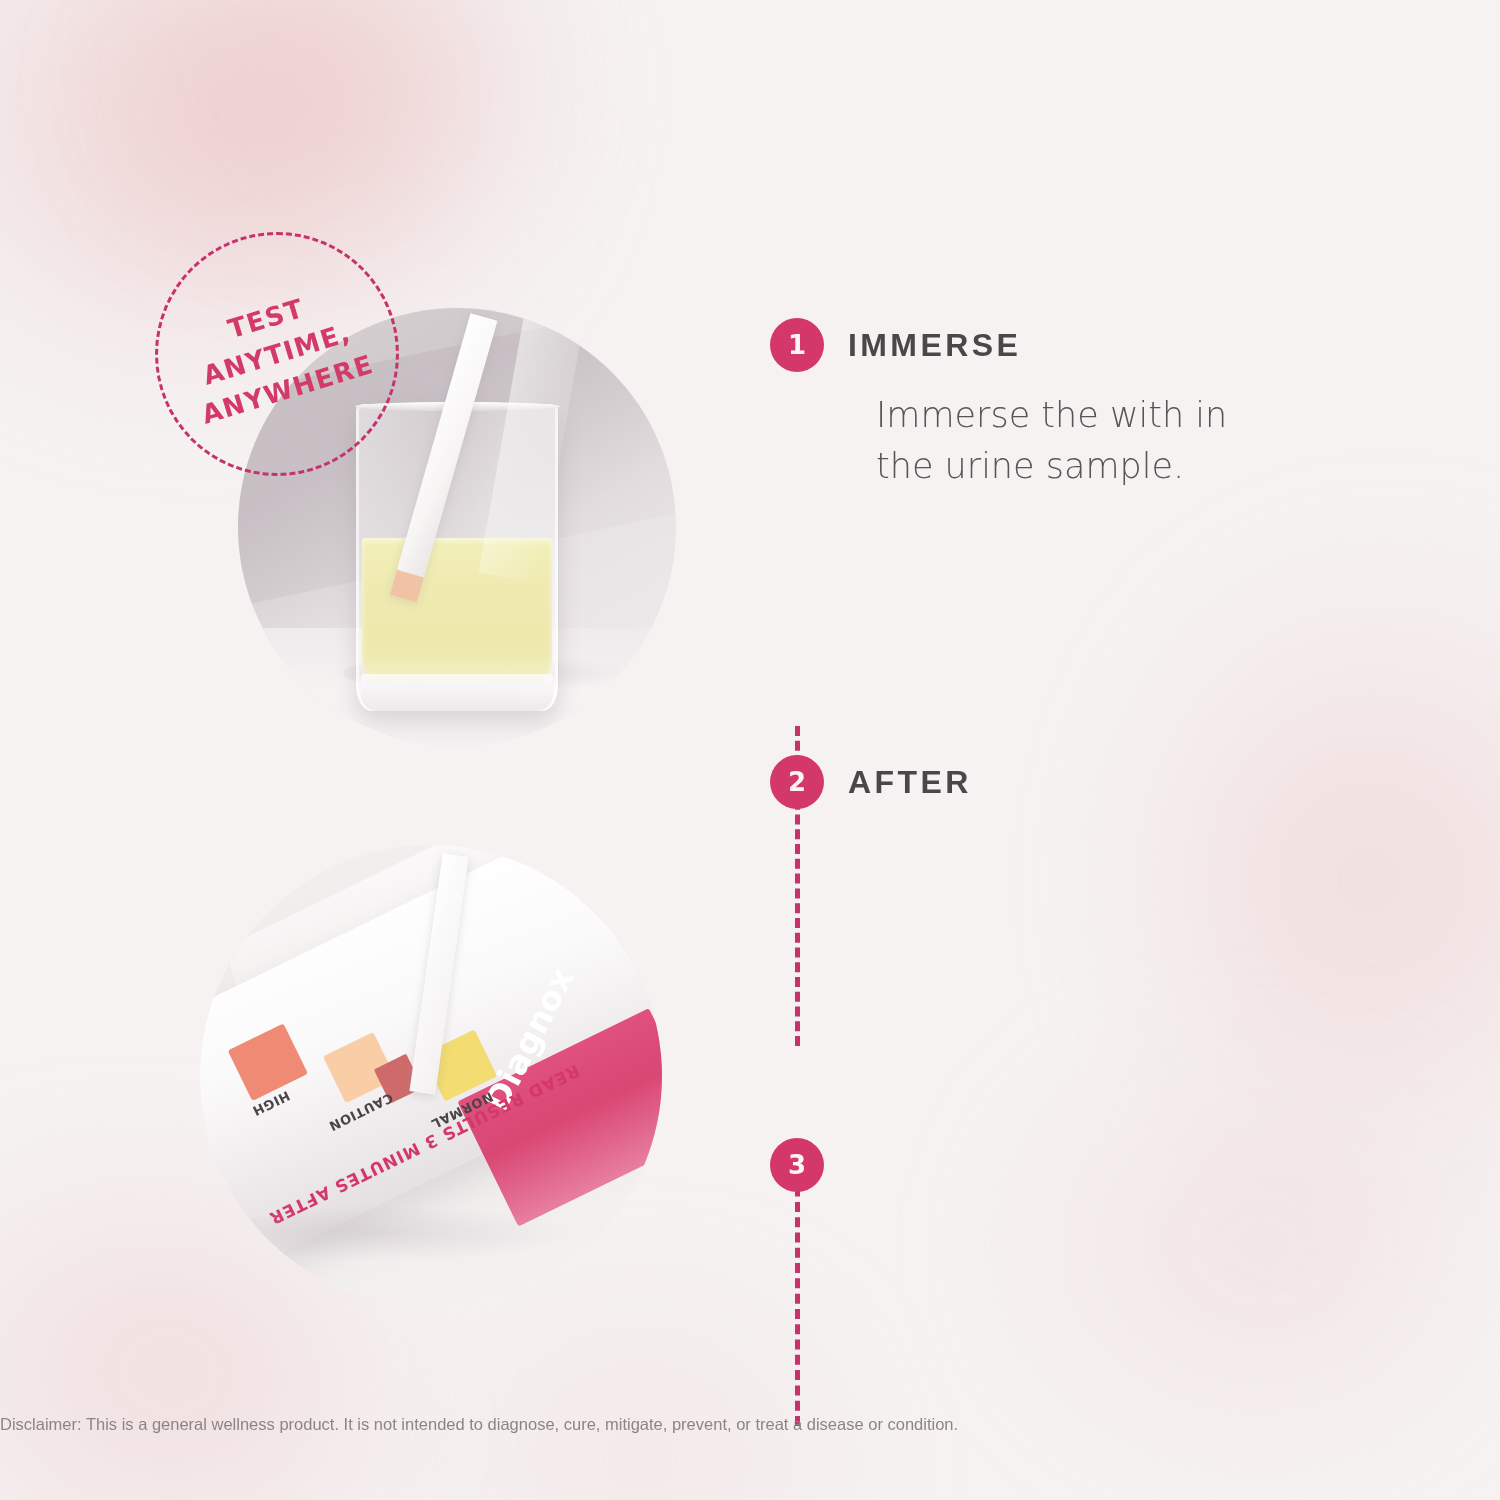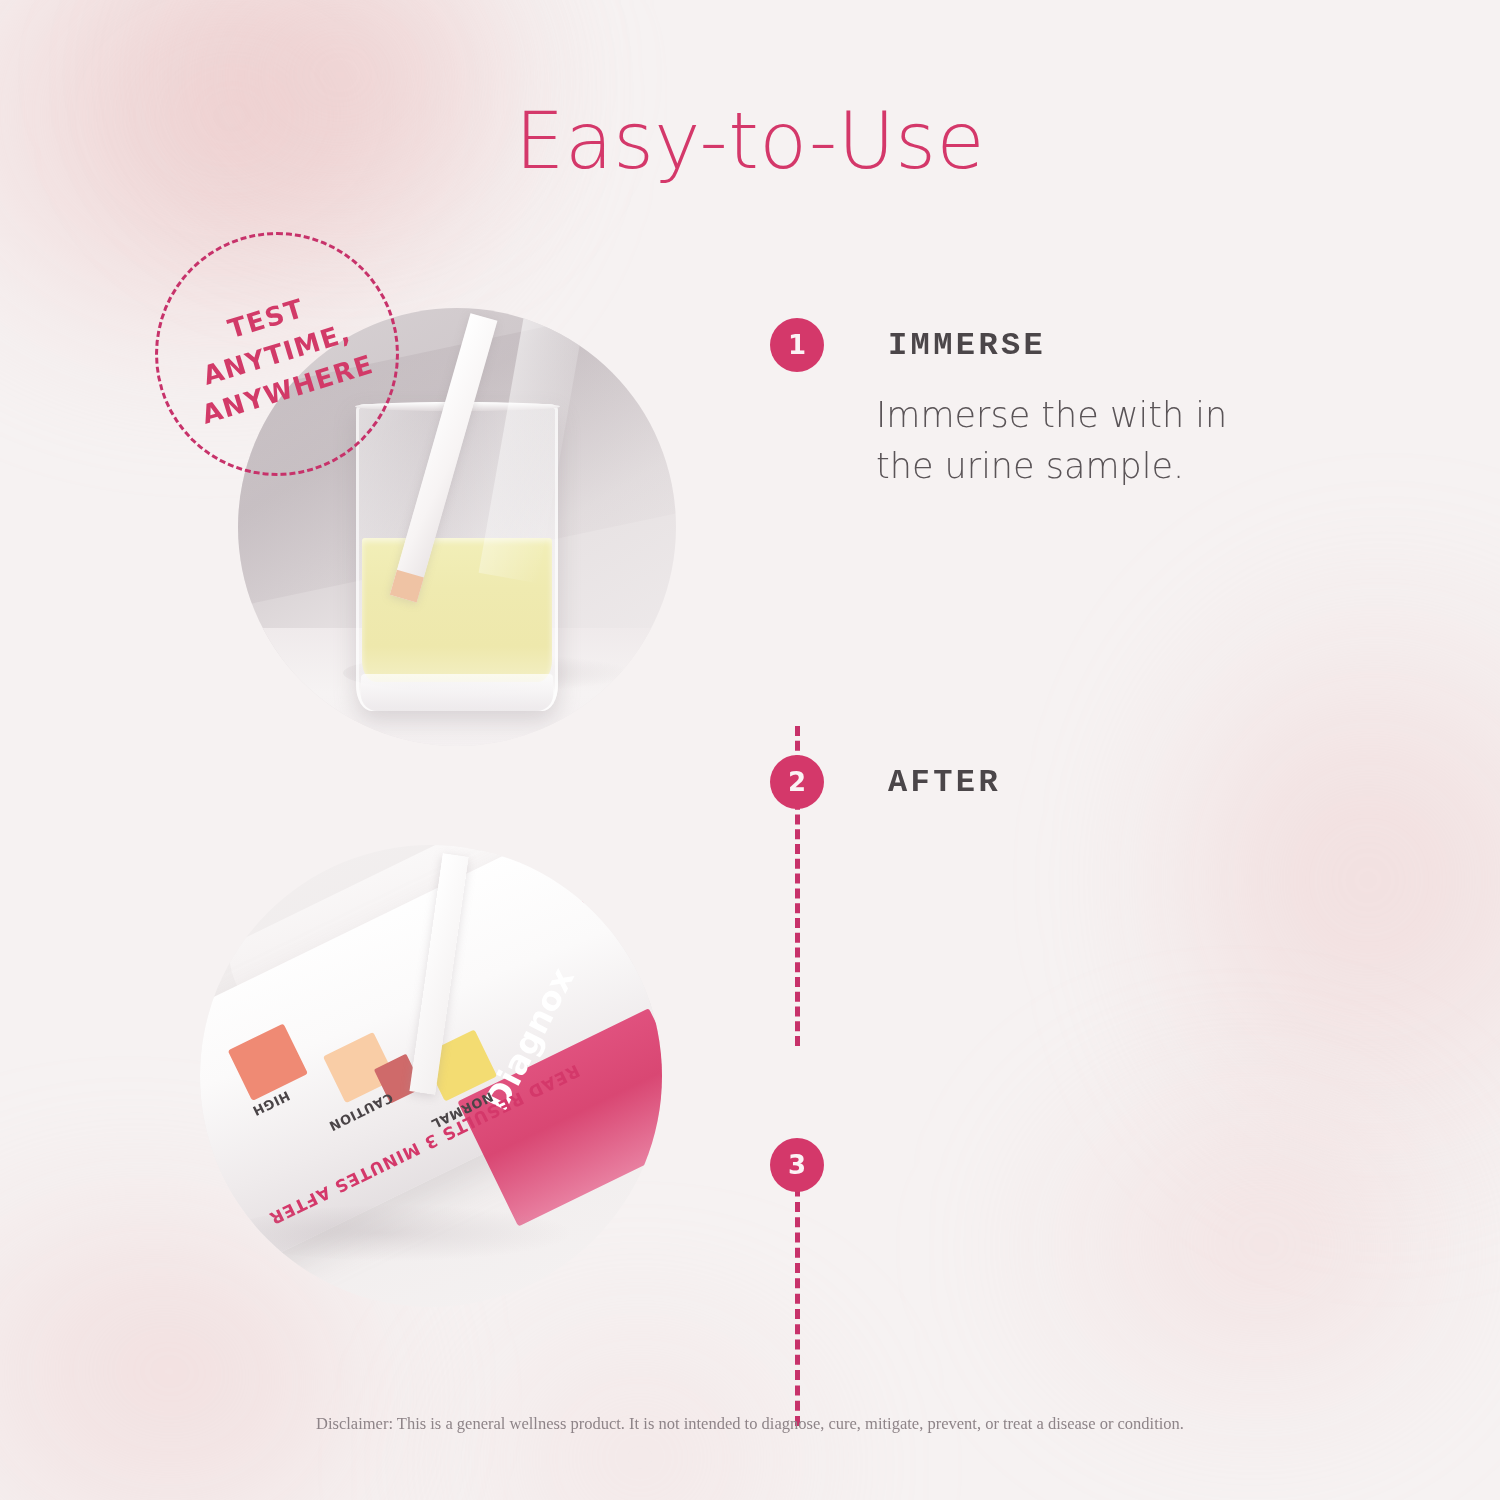--- a/index.html
+++ b/index.html
@@ -288,23 +288,23 @@
     width: 54px; height: 54px;
     border-radius: 50%;
     background: #d4386a;
     color: #fbf3f5;
     font-family: "DejaVu Sans", sans-serif;
     font-size: 26px;
     font-weight: 600;
     display: flex; align-items: center; justify-content: center;
   }
   .step-title {
-    margin-left: 64px;
+    margin-left: 24px;
     padding-top: 9px;
-    font-family: Liberation Mono, monospace;
+    font-family: Liberation Sans, sans-serif;
     font-size: 32px;
     font-weight: 700;
     letter-spacing: 3.4px;
     color: #4b4649;
   }
   .step-desc {
     margin-left: 106px;
     margin-top: 18px;
     font-family: "DejaVu Sans", sans-serif;
     font-size: 35px;
@@ -324,42 +324,41 @@
 
   .step-1 { position: absolute; top: 0;   left: 0; width: 100%; }
   .step-2 { position: absolute; top: 437px; left: 0; width: 100%; }
   .step-3 { position: absolute; top: 820px; left: 0; width: 100%; }
 
   
   .disclaimer {
     position: absolute;
     left: 0; right: 0;
     bottom: 66px;
-    text-align: center;
-    font-family: Liberation Serif, serif;
+    text-align: left;
+    font-family: Liberation Sans, sans-serif;
     font-size: 16.5px;
     font-weight: 400;
     color: #8e8488;
   }
 </style>
 </head>
 <body>
 
 <div class="page">
 
   <div class="bg-layer">
     <div class="bloom bloom-tl"></div>
     <div class="bloom bloom-tl2"></div>
     <div class="bloom bloom-r"></div>
     <div class="bloom bloom-br"></div>
     <div class="bloom bloom-bl"></div>
     <div class="bloom bloom-bc"></div>
   </div>
 
-  <div class="title">Easy-to-Use</div>
 
   <div class="photo photo-glass">
     <div class="bathroom-shadow"></div>
     <div class="counter"></div>
     <div class="table-shadow"></div>
     <div class="glass-body"></div>
     <div class="glass-liquid"></div>
     <div class="glass-base"></div>
     <div class="glass-rim"></div>
     <div class="strip">

